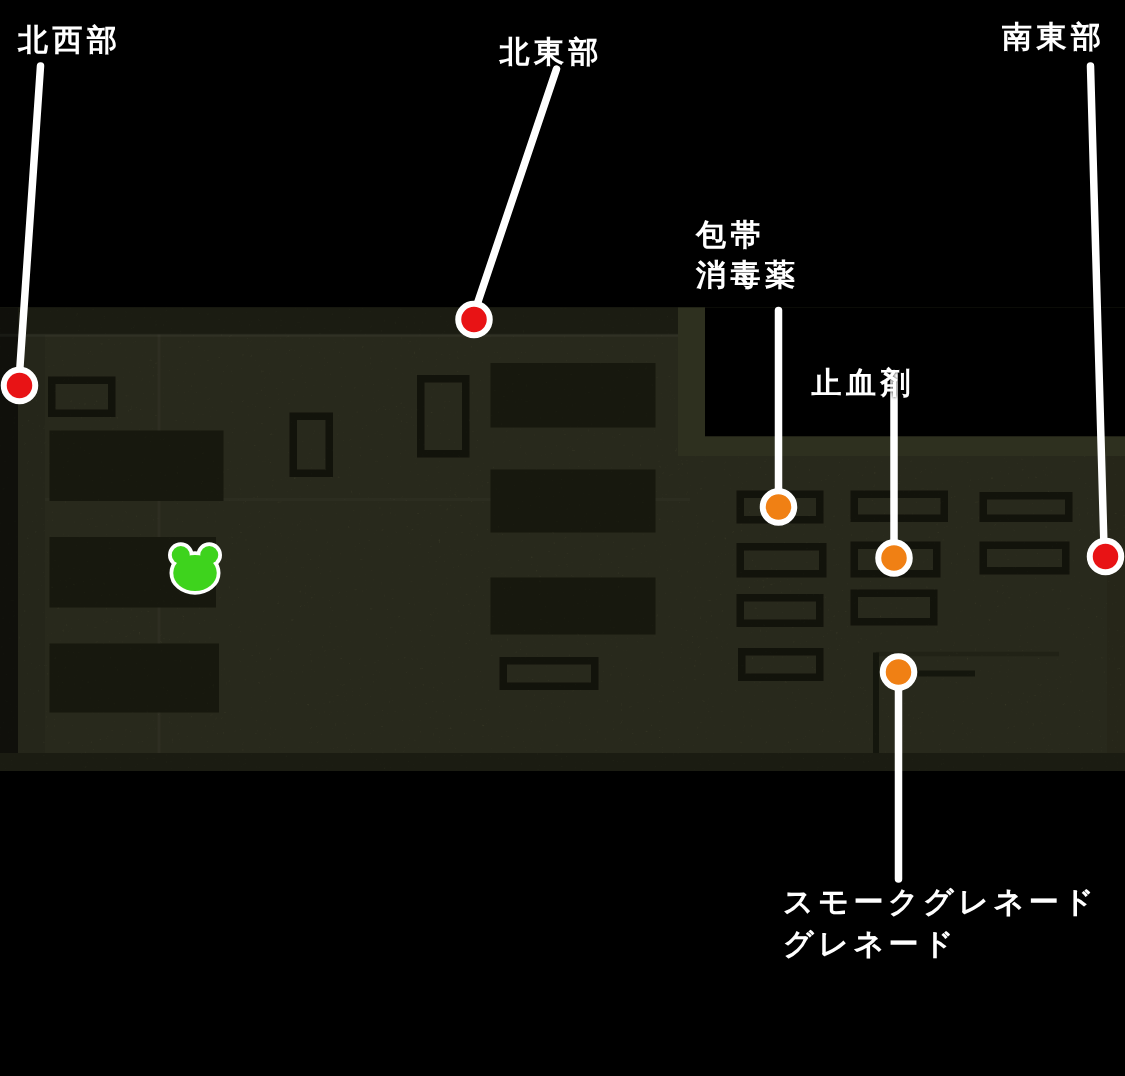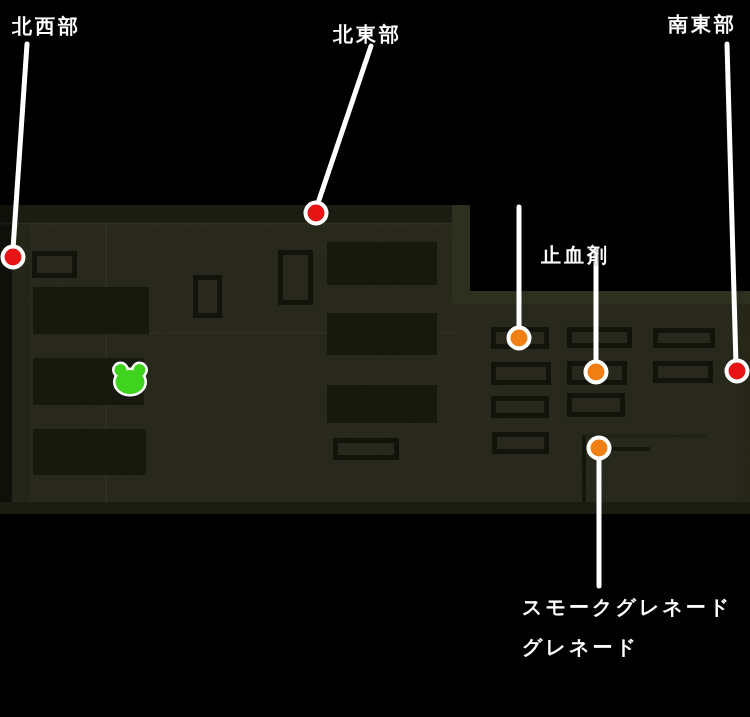--- a/index.html
+++ b/index.html
@@ -11,21 +11,21 @@
   .label{
     position:absolute;color:#fff;font-weight:bold;font-size:20px;
     letter-spacing:3px;line-height:27px;white-space:pre-line;
     text-shadow:0 0 2px rgba(0,0,0,.8);
   }
   .label-nw{left:12px;top:13px;}
   .label-ne{left:333px;top:21px;}
   .label-se{right:13px;top:11px;text-align:center;}
   .label-bandage{left:464px;top:143px;}
   .label-hemo{left:541px;top:214px;margin-top:28px;}
-  .label-smoke{left:522px;top:587px;line-height:40px;}
+  .label-smoke{left:522px;top:587px;line-height:28px;}
 </style>
 </head>
 <body>
 
 <div class="stage">
 
   <svg class="map-svg" width="750" height="717" viewBox="0 0 750 717">
     <defs>
       <filter id="grain" x="0" y="0" width="100%" height="100%">
         <feTurbulence type="fractalNoise" baseFrequency="0.55" numOctaves="2" stitchTiles="stitch"></feTurbulence>
@@ -111,17 +111,19 @@
         <circle cx="120.5" cy="370" r="6"></circle>
         <circle cx="139.5" cy="370" r="6"></circle>
         <ellipse cx="130" cy="382" rx="14.5" ry="12"></ellipse>
       </g>
     </g>
   </svg>
 
   <div class="label label-nw">北西部</div>
   <div class="label label-ne">北東部</div>
   <div class="label label-se">南東部</div>
+  <div class="label label-bandage">包帯
+消毒薬</div>
   <div class="label label-hemo">止血剤</div>
   <div class="label label-smoke">スモークグレネード
 グレネード</div>
 
 </div>
 
 </body></html>

